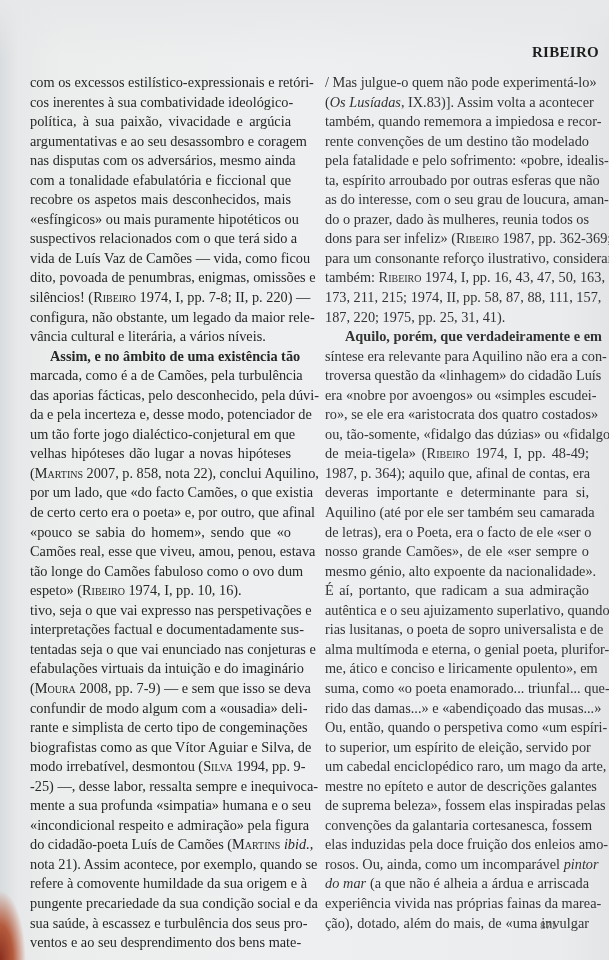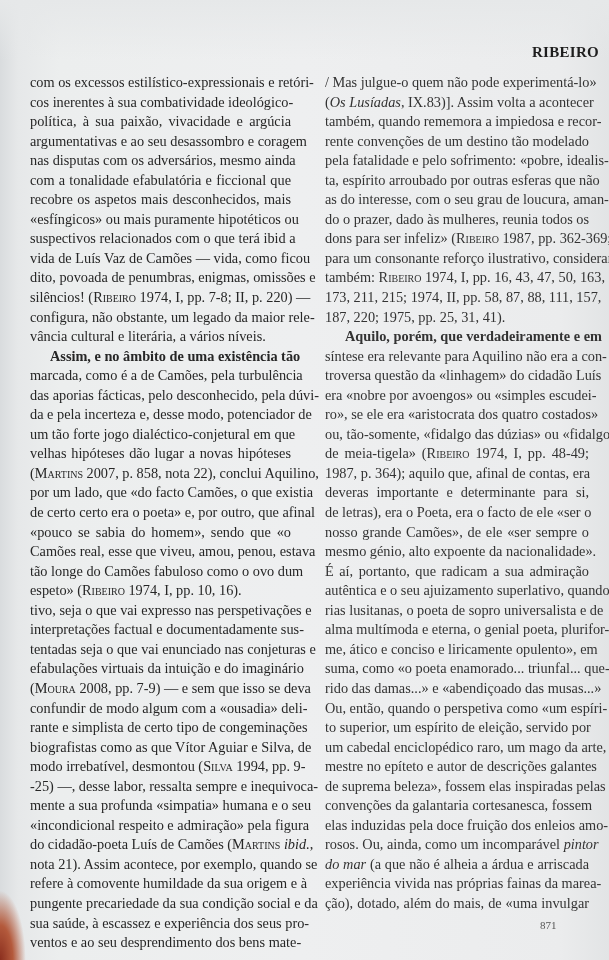--- a/index.html
+++ b/index.html
@@ -46,21 +46,21 @@
 
 <div class="col col-left" id="col-left">
     <span class="ln">com os excessos estilístico-expressionais e retóri-</span>
     <span class="ln">cos inerentes à sua combatividade ideológico-</span>
     <span class="ln">política, à sua paixão, vivacidade e argúcia</span>
     <span class="ln">argumentativas e ao seu desassombro e coragem</span>
     <span class="ln">nas disputas com os adversários, mesmo ainda</span>
     <span class="ln">com a tonalidade efabulatória e ficcional que</span>
     <span class="ln">recobre os aspetos mais desconhecidos, mais</span>
     <span class="ln">«esfíngicos» ou mais puramente hipotéticos ou</span>
-    <span class="ln">suspectivos relacionados com o que terá ibid a</span>
+    <span class="ln">suspectivos relacionados com o que terá sido a</span>
     <span class="ln">vida de Luís Vaz de Camões — vida, como ficou</span>
     <span class="ln">dito, povoada de penumbras, enigmas, omissões e</span>
     <span class="ln">silêncios! (<span class="sc">Ribeiro</span> 1974, I, pp. 7-8; II, p. 220) —</span>
     <span class="ln">configura, não obstante, um legado da maior rele-</span>
     <span class="ln last">vância cultural e literária, a vários níveis.</span>
     <span class="ln ind">Assim, e no âmbito de uma existência tão</span>
     <span class="ln">marcada, como é a de Camões, pela turbulência</span>
     <span class="ln">das aporias fácticas, pelo desconhecido, pela dúvi-</span>
     <span class="ln">da e pela incerteza e, desse modo, potenciador de</span>
     <span class="ln">um tão forte jogo dialéctico-conjetural em que</span>
@@ -81,21 +81,21 @@
     <span class="ln">rante e simplista de certo tipo de congeminações</span>
     <span class="ln">biografistas como as que Vítor Aguiar e Silva, de</span>
     <span class="ln">modo irrebatível, desmontou (<span class="sc">Silva</span> 1994, pp. 9-</span>
     <span class="ln">-25) —, desse labor, ressalta sempre e inequivoca-</span>
     <span class="ln">mente a sua profunda «simpatia» humana e o seu</span>
     <span class="ln">«incondicional respeito e admiração» pela figura</span>
     <span class="ln">do cidadão-poeta Luís de Camões (<span class="sc">Martins</span> <span class="it">ibid.</span>,</span>
     <span class="ln">nota 21). Assim acontece, por exemplo, quando se</span>
     <span class="ln">refere à comovente humildade da sua origem e à</span>
     <span class="ln">pungente precariedade da sua condição social e da</span>
-    <span class="ln">sua saúde, à escassez e experiência dos seus pro-</span>
+    <span class="ln">sua saúde, à escassez e turbulência dos seus pro-</span>
     <span class="ln">ventos e ao seu desprendimento dos bens mate-</span>
   </div>
 <div class="col col-right" id="col-right">
     <span class="ln">/ Mas julgue-o quem não pode experimentá-lo»</span>
     <span class="ln">(<span class="it">Os Lusíadas</span>, IX.83)]. Assim volta a acontecer</span>
     <span class="ln">também, quando rememora a impiedosa e recor-</span>
     <span class="ln">rente convenções de um destino tão modelado</span>
     <span class="ln">pela fatalidade e pelo sofrimento: «pobre, idealis-</span>
     <span class="ln">ta, espírito arroubado por outras esferas que não</span>
     <span class="ln">as do interesse, com o seu grau de loucura, aman-</span>
@@ -107,20 +107,21 @@
     <span class="ln last">187, 220; 1975, pp. 25, 31, 41).</span>
     <span class="ln ind">Aquilo, porém, que verdadeiramente e em</span>
     <span class="ln">síntese era relevante para Aquilino não era a con-</span>
     <span class="ln">troversa questão da «linhagem» do cidadão Luís</span>
     <span class="ln">era «nobre por avoengos» ou «simples escudei-</span>
     <span class="ln">ro», se ele era «aristocrata dos quatro costados»</span>
     <span class="ln">ou, tão-somente, «fidalgo das dúzias» ou «fidalgo</span>
     <span class="ln">de meia-tigela» (<span class="sc">Ribeiro</span> 1974, I, pp. 48-49;</span>
     <span class="ln">1987, p. 364); aquilo que, afinal de contas, era</span>
     <span class="ln">deveras importante e determinante para si,</span>
+    <span class="ln">Aquilino (até por ele ser também seu camarada</span>
     <span class="ln">de letras), era o Poeta, era o facto de ele «ser o</span>
     <span class="ln">nosso grande Camões», de ele «ser sempre o</span>
     <span class="ln">mesmo génio, alto expoente da nacionalidade».</span>
     <span class="ln">É aí, portanto, que radicam a sua admiração</span>
     <span class="ln">autêntica e o seu ajuizamento superlativo, quando</span>
     <span class="ln">rias lusitanas, o poeta de sopro universalista e de</span>
     <span class="ln">alma multímoda e eterna, o genial poeta, plurifor-</span>
     <span class="ln">me, ático e conciso e liricamente opulento», em</span>
     <span class="ln">suma, como «o poeta enamorado... triunfal... que-</span>
     <span class="ln">rido das damas...» e «abendiçoado das musas...»</span>

